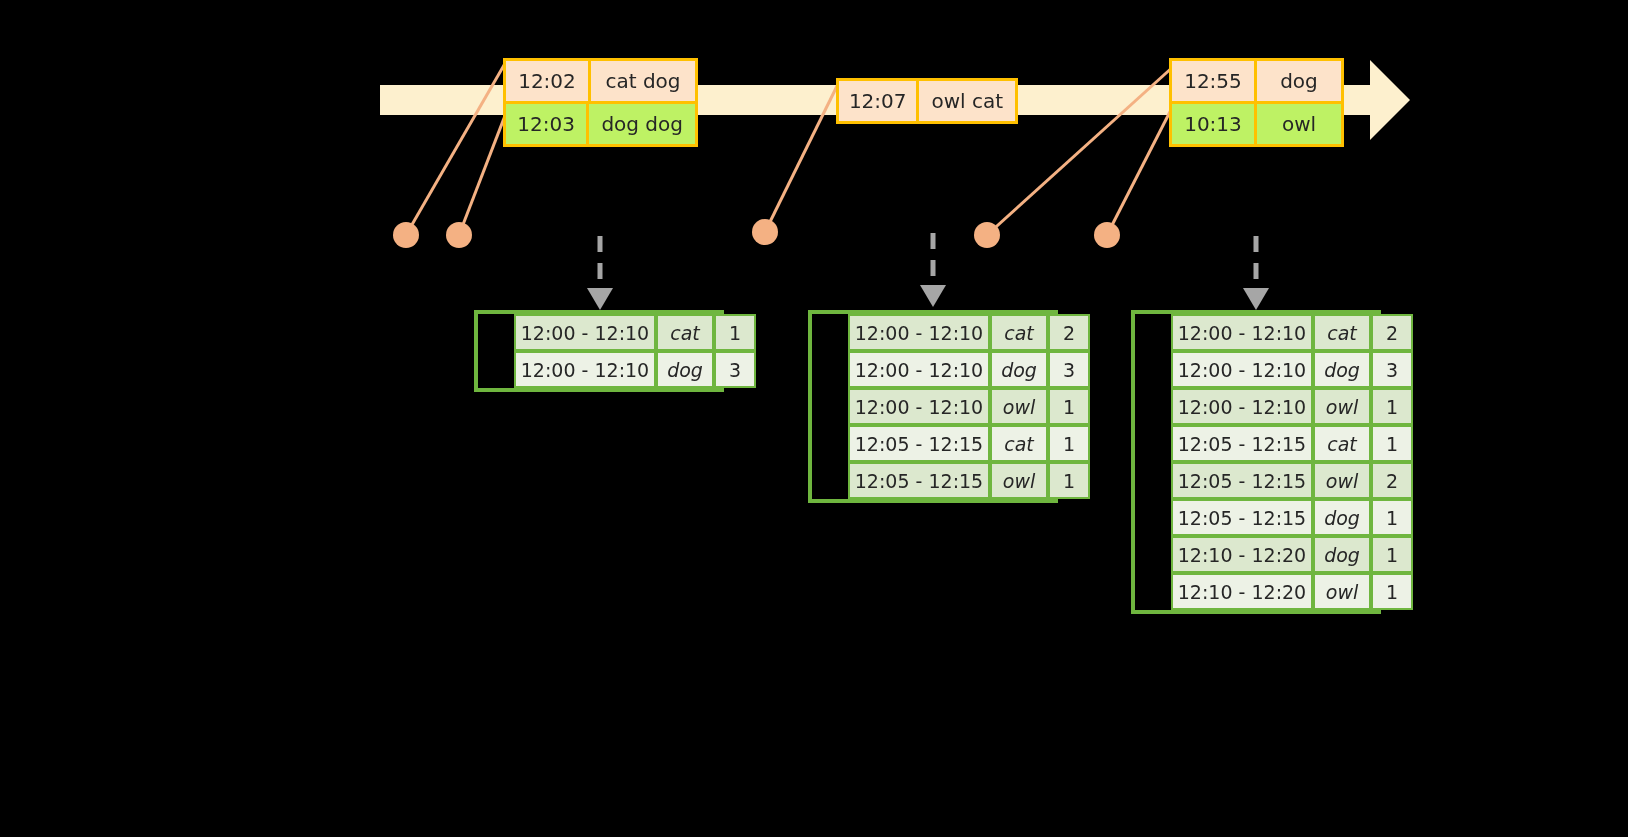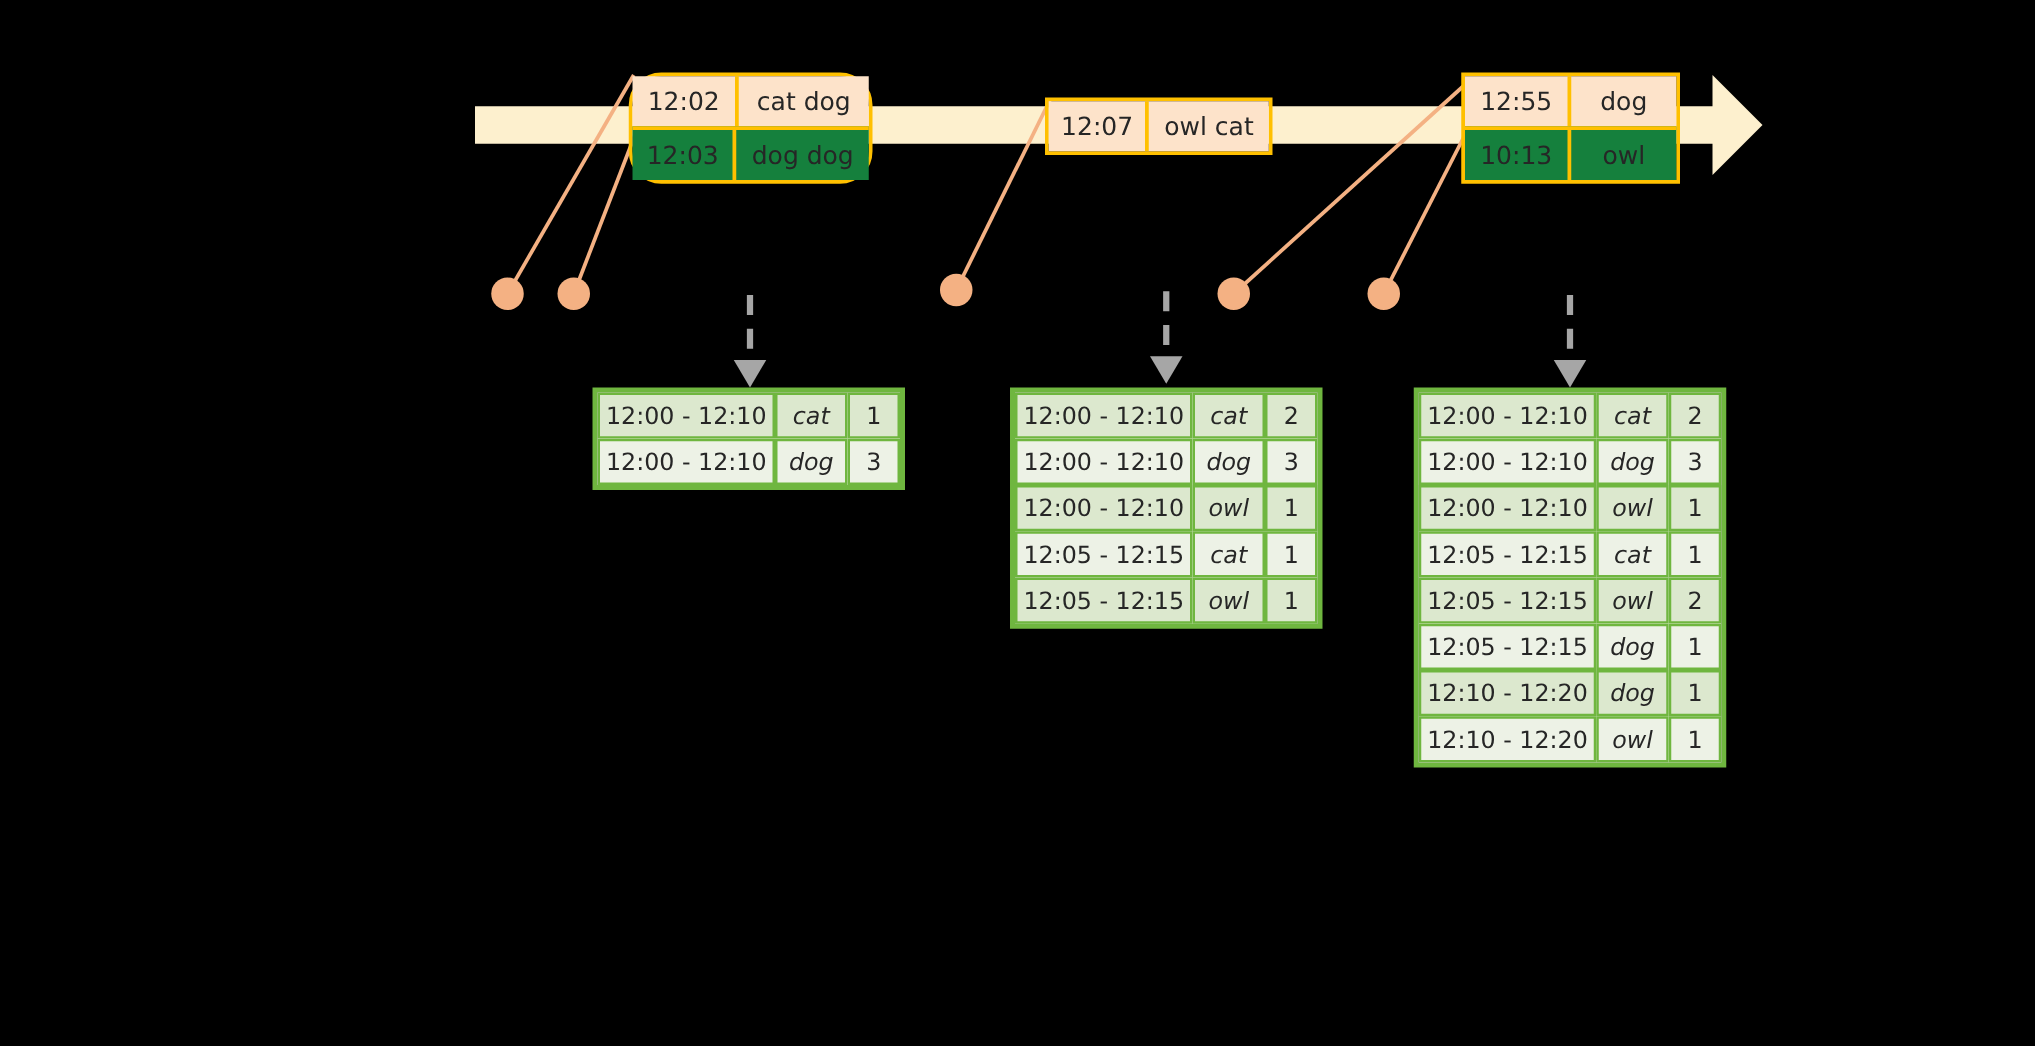--- a/index.html
+++ b/index.html
@@ -32,21 +32,21 @@
     display: flex;
     flex-direction: column;
   }
   .event-row {
     display: flex;
     flex-direction: row;
     height: 40px;
   }
   .event-row + .event-row { border-top: 3px solid #FFC000; }
   .event-row.shade-a { background: #FDE3CA; }
-  .event-row.shade-b { background: #15803d; text-align: center; }
+  .event-row.shade-b { background: #bef264; text-align: center; }
   .event-time {
     width: 85px;
     display: flex;
     align-items: center;
     justify-content: center;
     font-size: 20px;
     color: #262626;
     border-right: 3px solid #FFC000;
     box-sizing: border-box;
   }
@@ -62,20 +62,21 @@
     white-space: nowrap;
   }
 
   
   .result-table {
     position: absolute;
     border: 4px solid #6FB63F;
     box-sizing: border-box;
     display: flex;
     flex-direction: column;
+    padding-left: 36px;
   }
   .tbl-row {
     display: flex;
     flex-direction: row;
     height: 37px;
   }
   .tbl-row.dark  { background: #DCE8CE; }
   .tbl-row.light { background: #EDF2E6; }
   .tbl-cell {
     display: flex;
@@ -125,21 +126,21 @@
       <line x1="933" y1="233" x2="933" y2="285"></line>
       <line x1="1256" y1="236" x2="1256" y2="288"></line>
     </g>
     <g fill="#A6A6A6">
       <polygon points="587,288 613,288 600,310"></polygon>
       <polygon points="920,285 946,285 933,307"></polygon>
       <polygon points="1243,288 1269,288 1256,310"></polygon>
     </g>
   </svg>
 
-  <div class="event-box" style="left:503px; top:58px; width:195px;border-radius:26px;">
+  <div class="event-box" style="left:503px; top:58px; width:195px;">
     <div class="event-row shade-a">
       <span class="event-time">12:02</span>
       <span class="event-words">cat dog</span>
     </div>
     <div class="event-row shade-b">
       <span class="event-time">12:03</span>
       <span class="event-words">dog dog</span>
     </div>
   </div>
 

